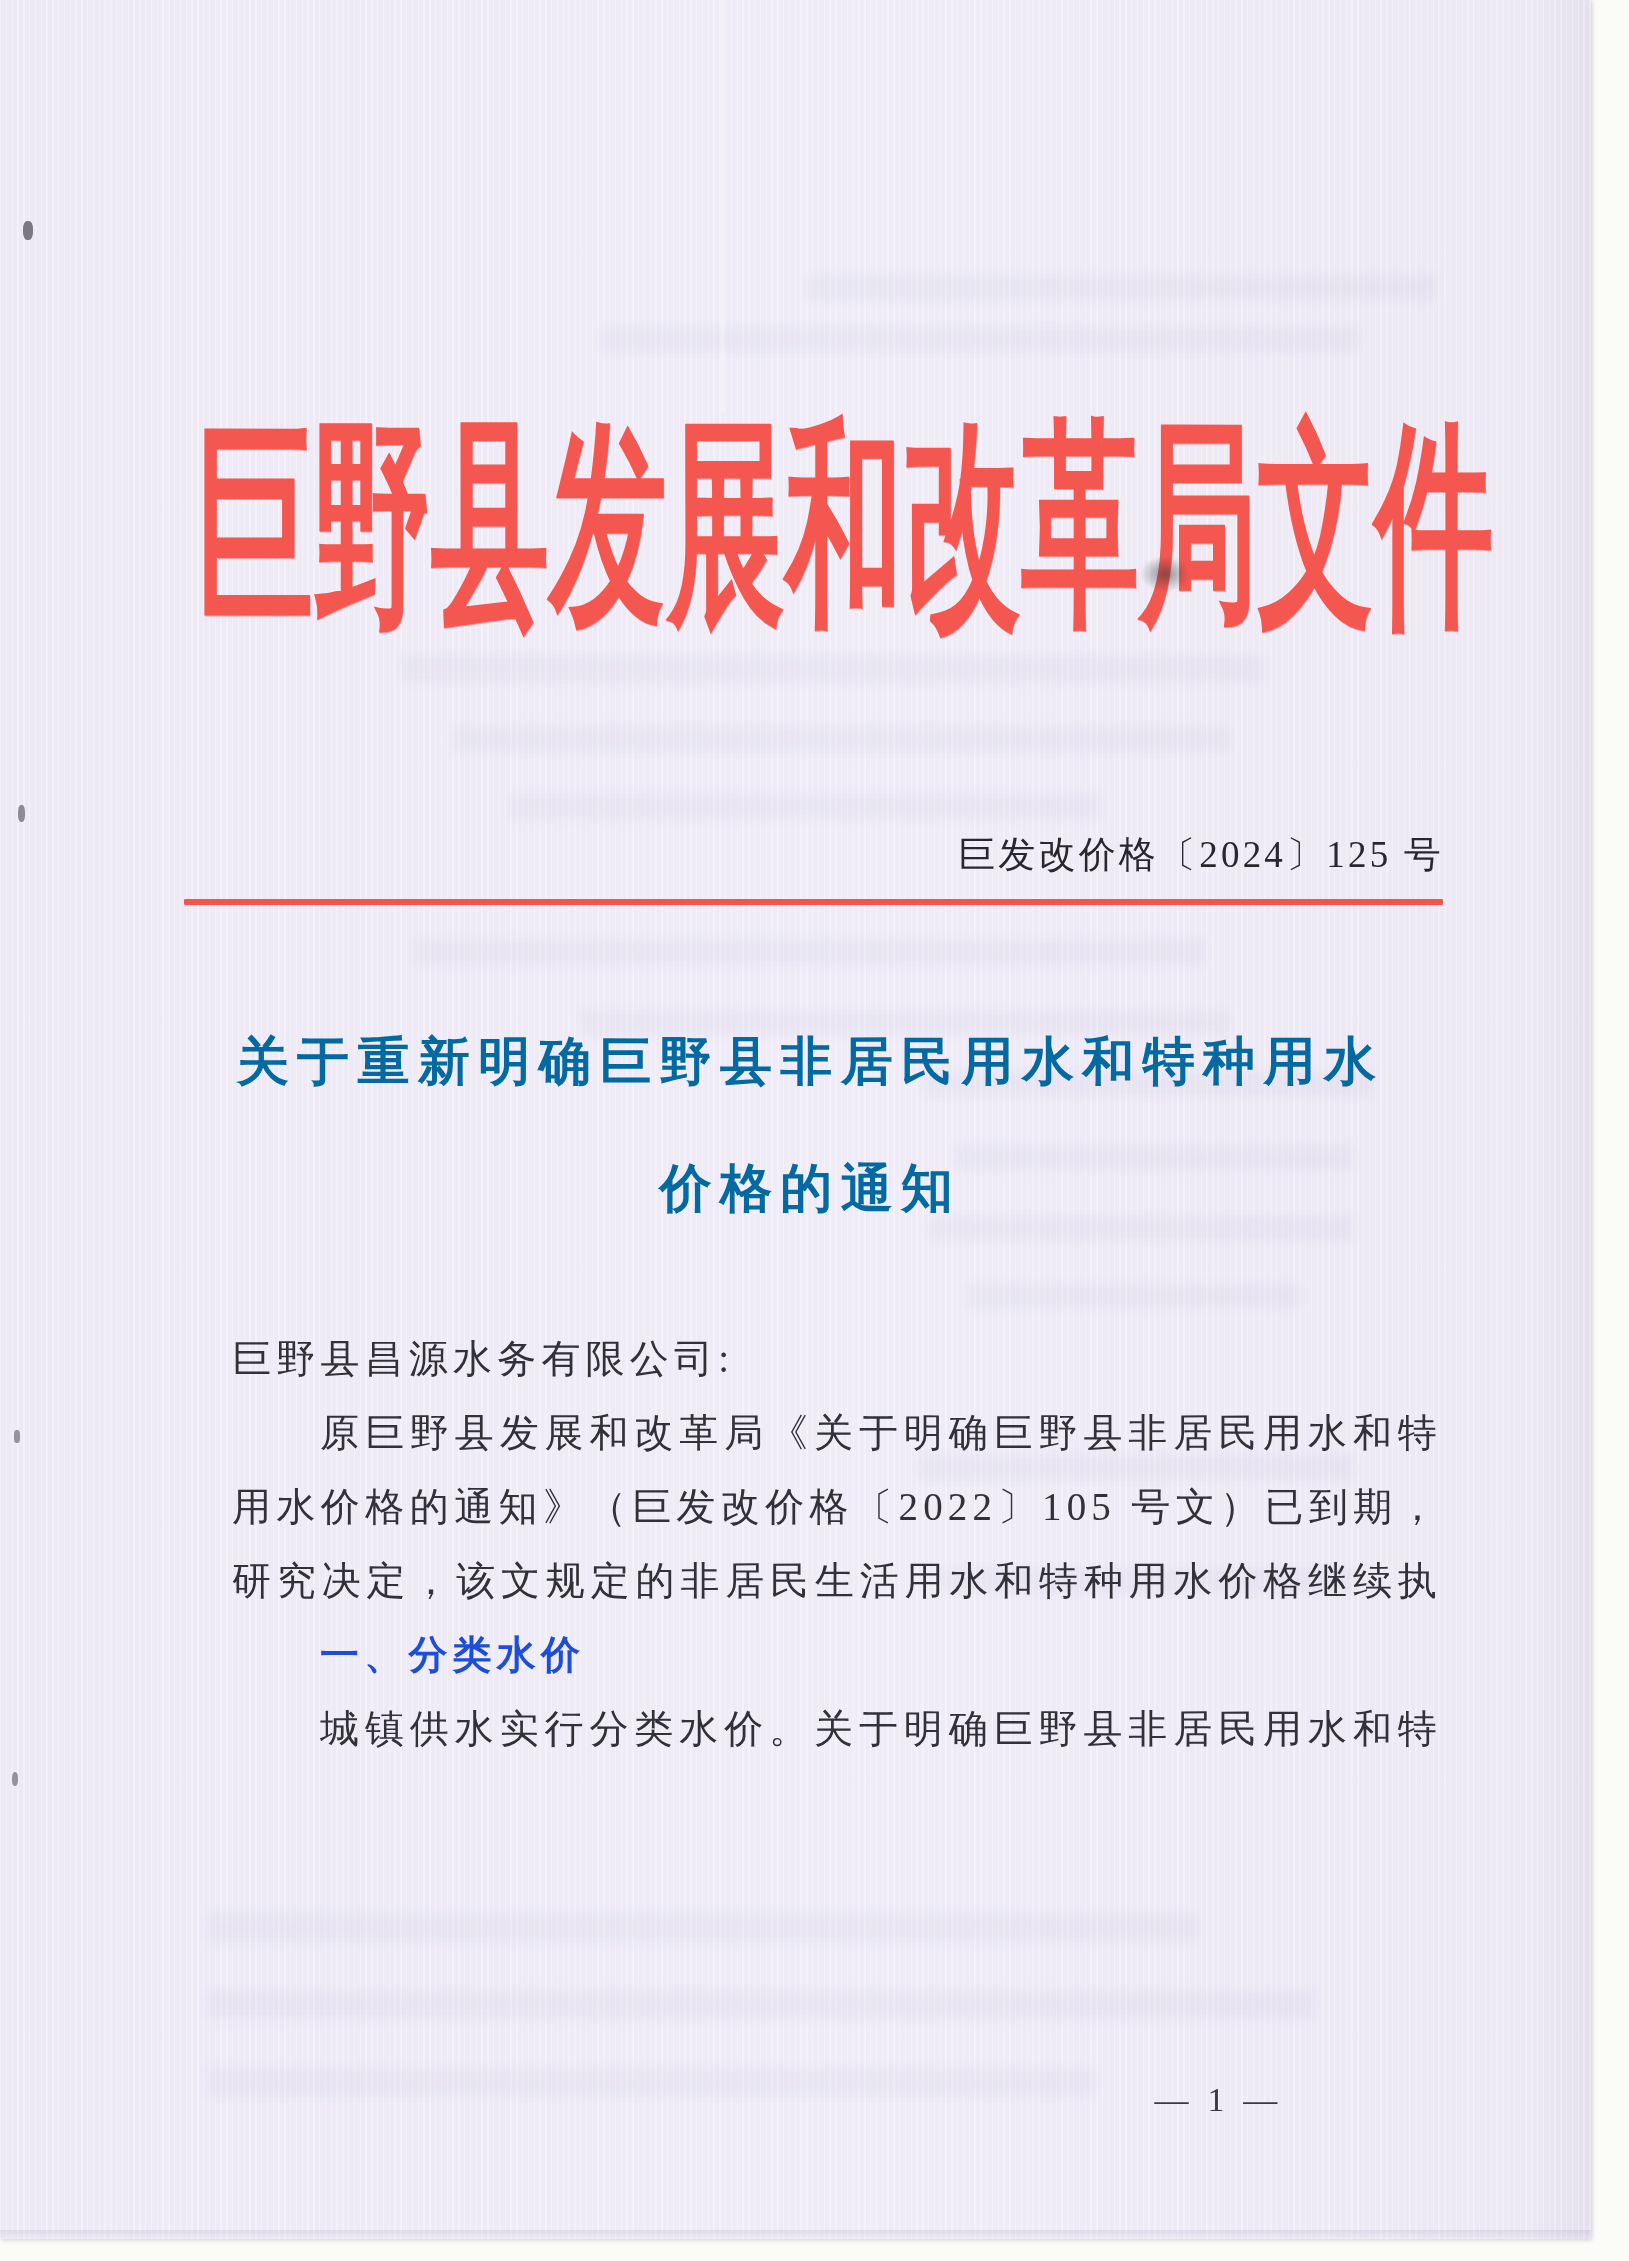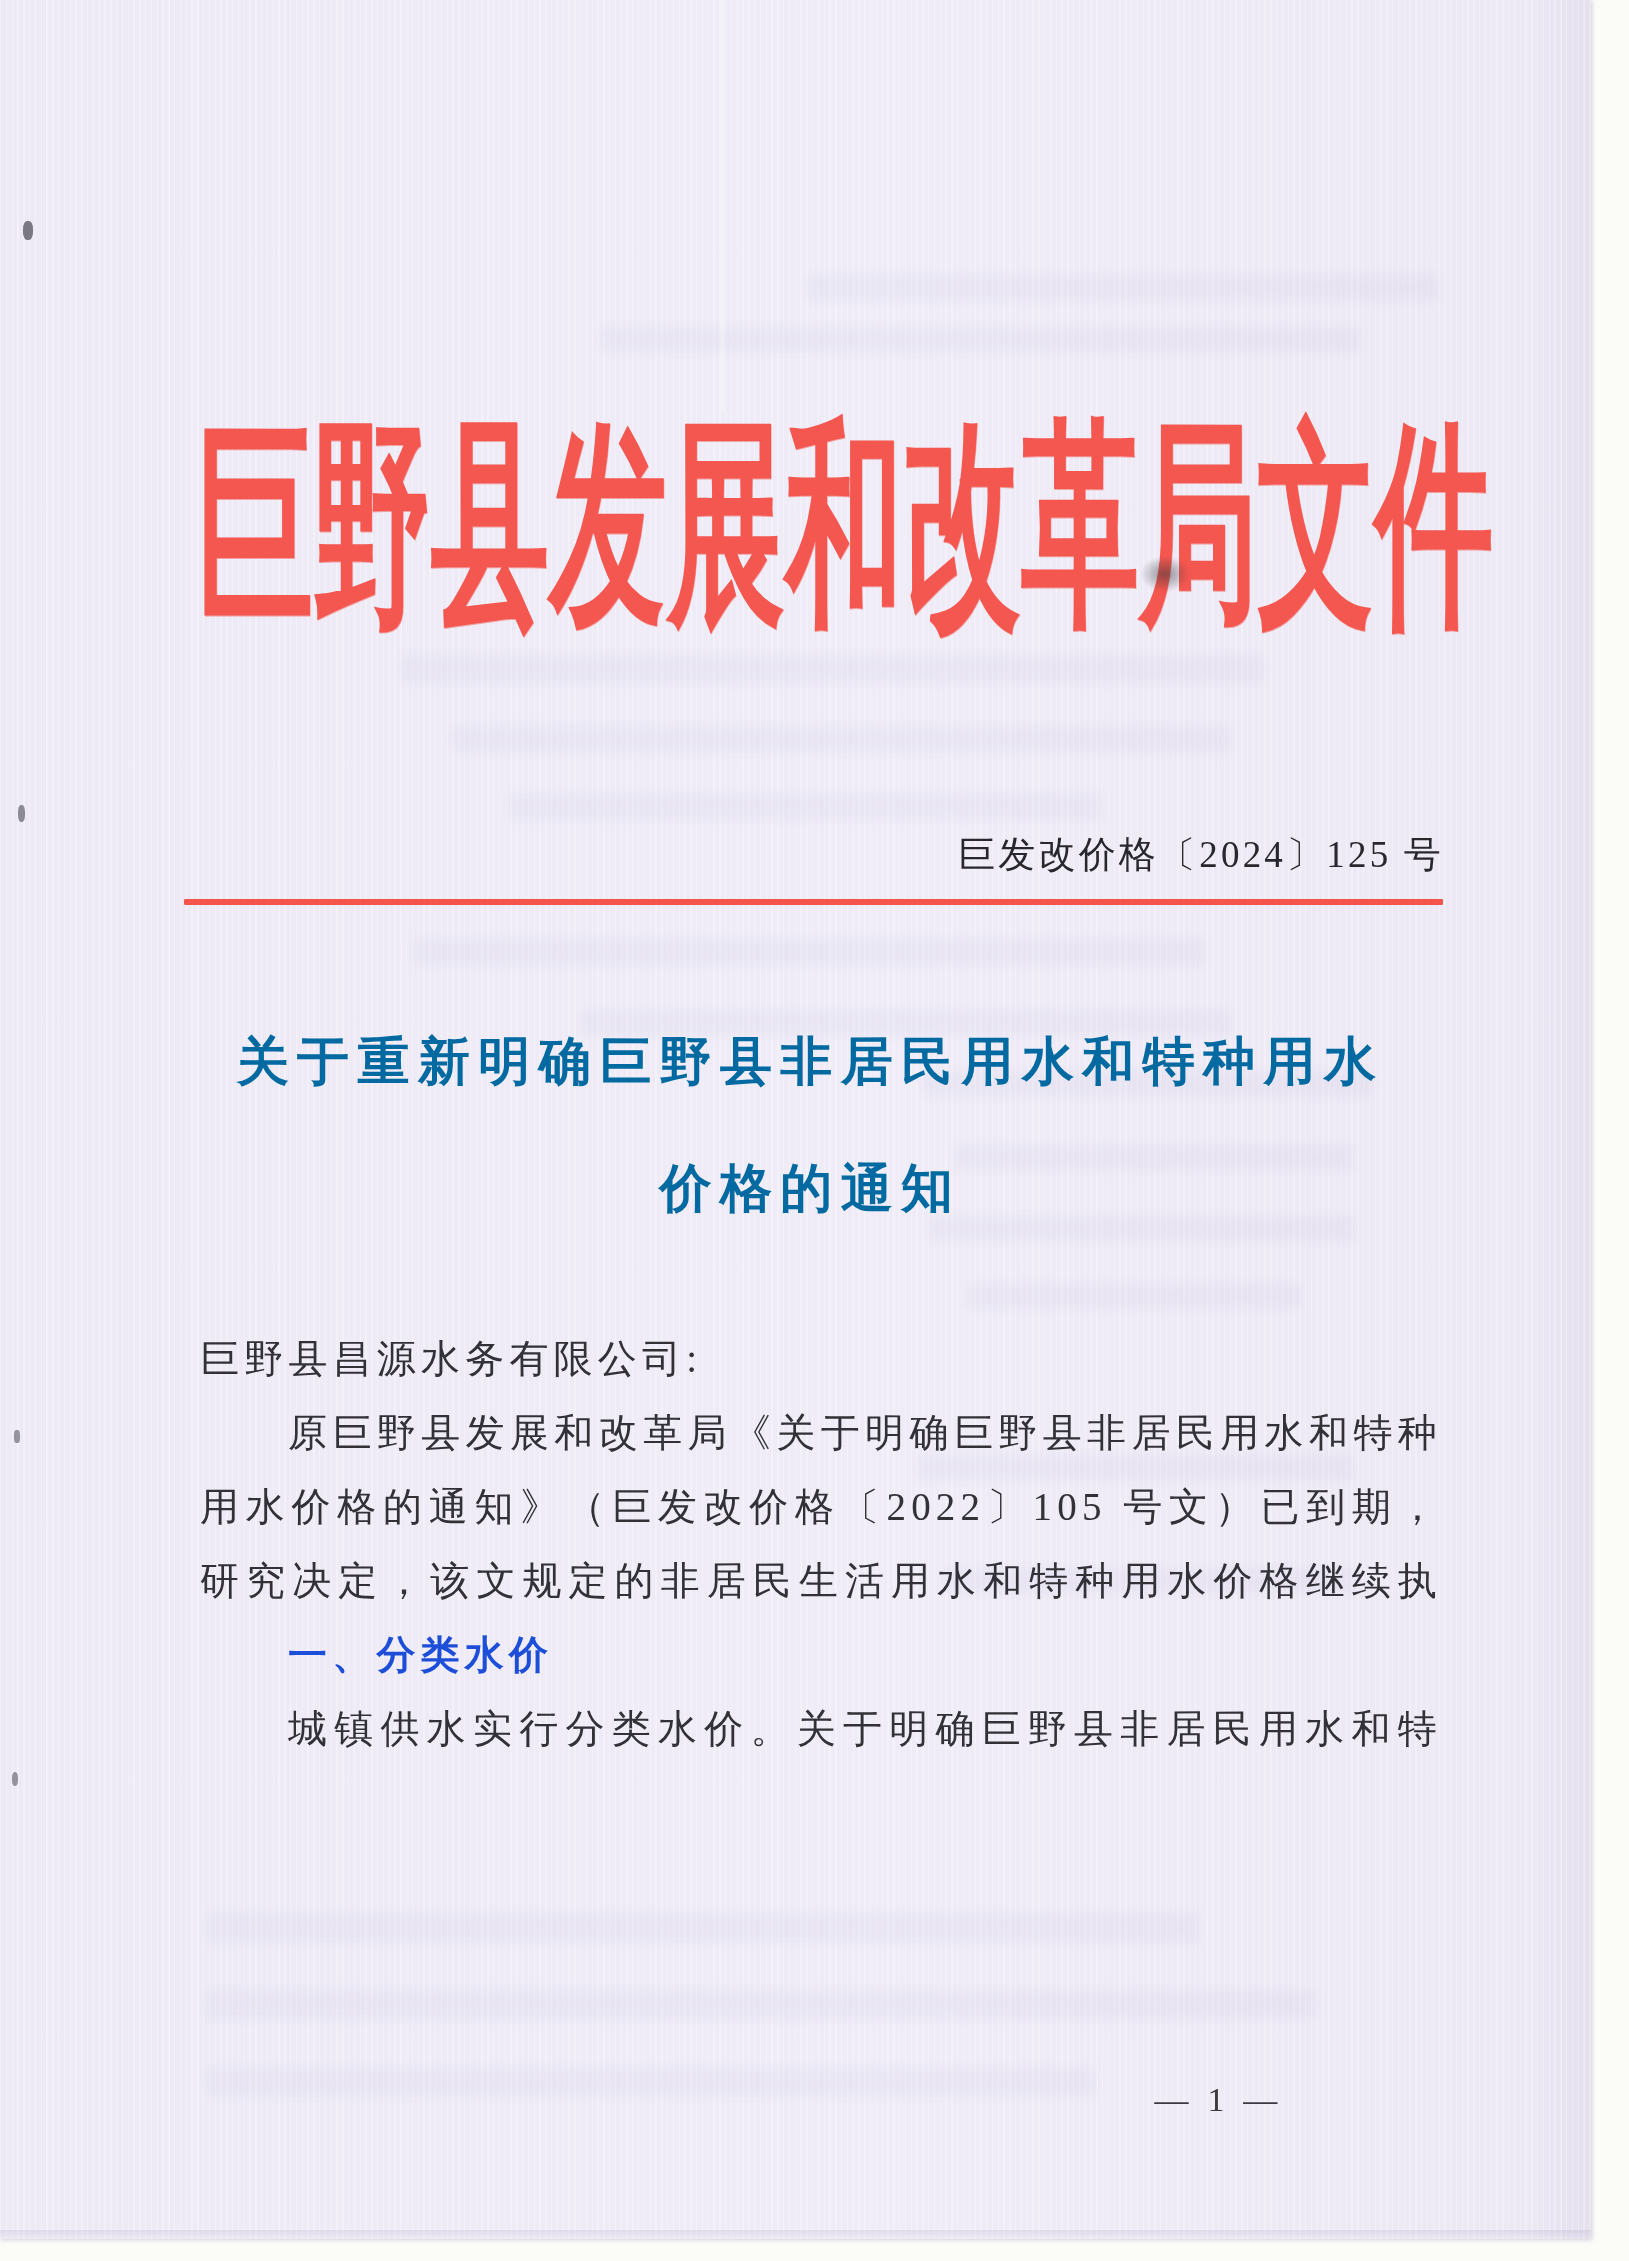--- a/index.html
+++ b/index.html
@@ -43,21 +43,21 @@
   .notice-title{
     position:absolute;left:185px;top:998px;width:1251px;
     text-align:center;font-weight:bold;color:#0369a1;
     font-size:52px;line-height:127px;letter-spacing:8.4px;
   }
   
   .body-text{
     position:absolute;left:200px;top:1322px;width:1242px;
     font-size:39px;color:#313137;letter-spacing:5.2px;
   }
-  .bline{height:74px;line-height:74px;white-space:nowrap;}
+  .bline{height:74px;line-height:74px;white-space:nowrap;margin-left:32px;}
   .bline.just{text-align:justify;text-align-last:justify;white-space:normal;height:74px;overflow:hidden;}
   .bline.ind{text-indent:88px;}
   .bline.head{font-weight:bold;color:#1d4ed8;}
   
   .page-number{
     position:absolute;left:1122px;top:2080px;width:193px;
     font-size:34px;line-height:39px;letter-spacing:5.2px;color:#3a3a40;
     text-align:center;white-space:nowrap;
   }
   

